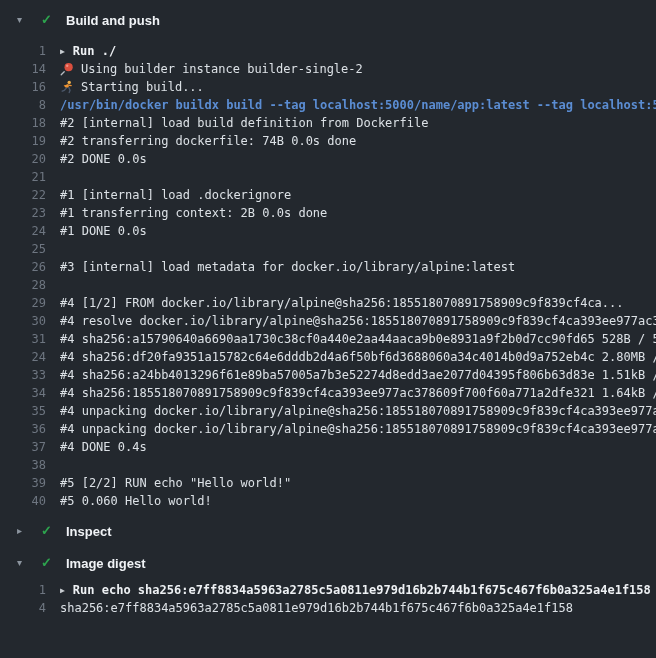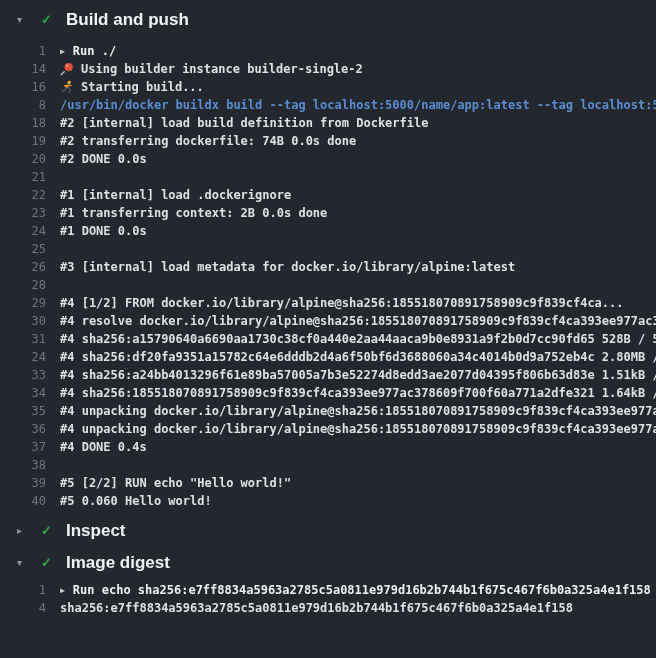--- a/index.html
+++ b/index.html
@@ -17,21 +17,21 @@
     width:12px; flex:none; font-size:10px; line-height:20px;
     color: var(--c-chevron, #8b949e);
   }
   .check {
     width:14px; flex:none; margin-left:12px;
     color: var(--c-check-green, #2da44e);
     font-size:13px; font-weight:bold; line-height:20px;
   }
   .gtitle {
     margin-left:11px;
-    font-size:17px; font-weight:700;
+    font-size:13px; font-weight:700;
     color: var(--c-header-text, #f0f3f6);
   }
   .lines { margin-top:12px; }
   .line {
     display:flex; align-items:center; height:18px;
     font-family:"DejaVu Sans Mono", monospace;
     font-size:12px; white-space:pre;
   }
   .num {
     width:46px; flex:none; text-align:right;
@@ -42,21 +42,21 @@
     margin-left:14px; display:flex; align-items:center;
     overflow:hidden; flex:1 1 auto;
     color: var(--c-log-text, #dce1e6);
   }
   .expander {
     flex:none; font-size:8px; margin-right:8px;
     color:#c8cdd2; cursor:pointer;
   }
   .emoji { flex:none; width:14px; height:14px; margin-right:7px; display:inline-flex; }
   .emoji svg { display:block; }
-  .t { white-space:pre;font-weight:bold; }
+  .t { white-space:pre; }
   .t.bold { font-weight:700; color: var(--c-bold-text, #eef1f4); }
   .t.command { font-weight:600; color: var(--c-command-blue, #5b8dd3); }
   #group-inspect { margin-top:11px; }
   #group-digest { margin-top:12px; }
   #group-digest .lines { margin-top:8px; }
 </style>
 </head>
 <body>
 
 <div class="group" id="group-build">

